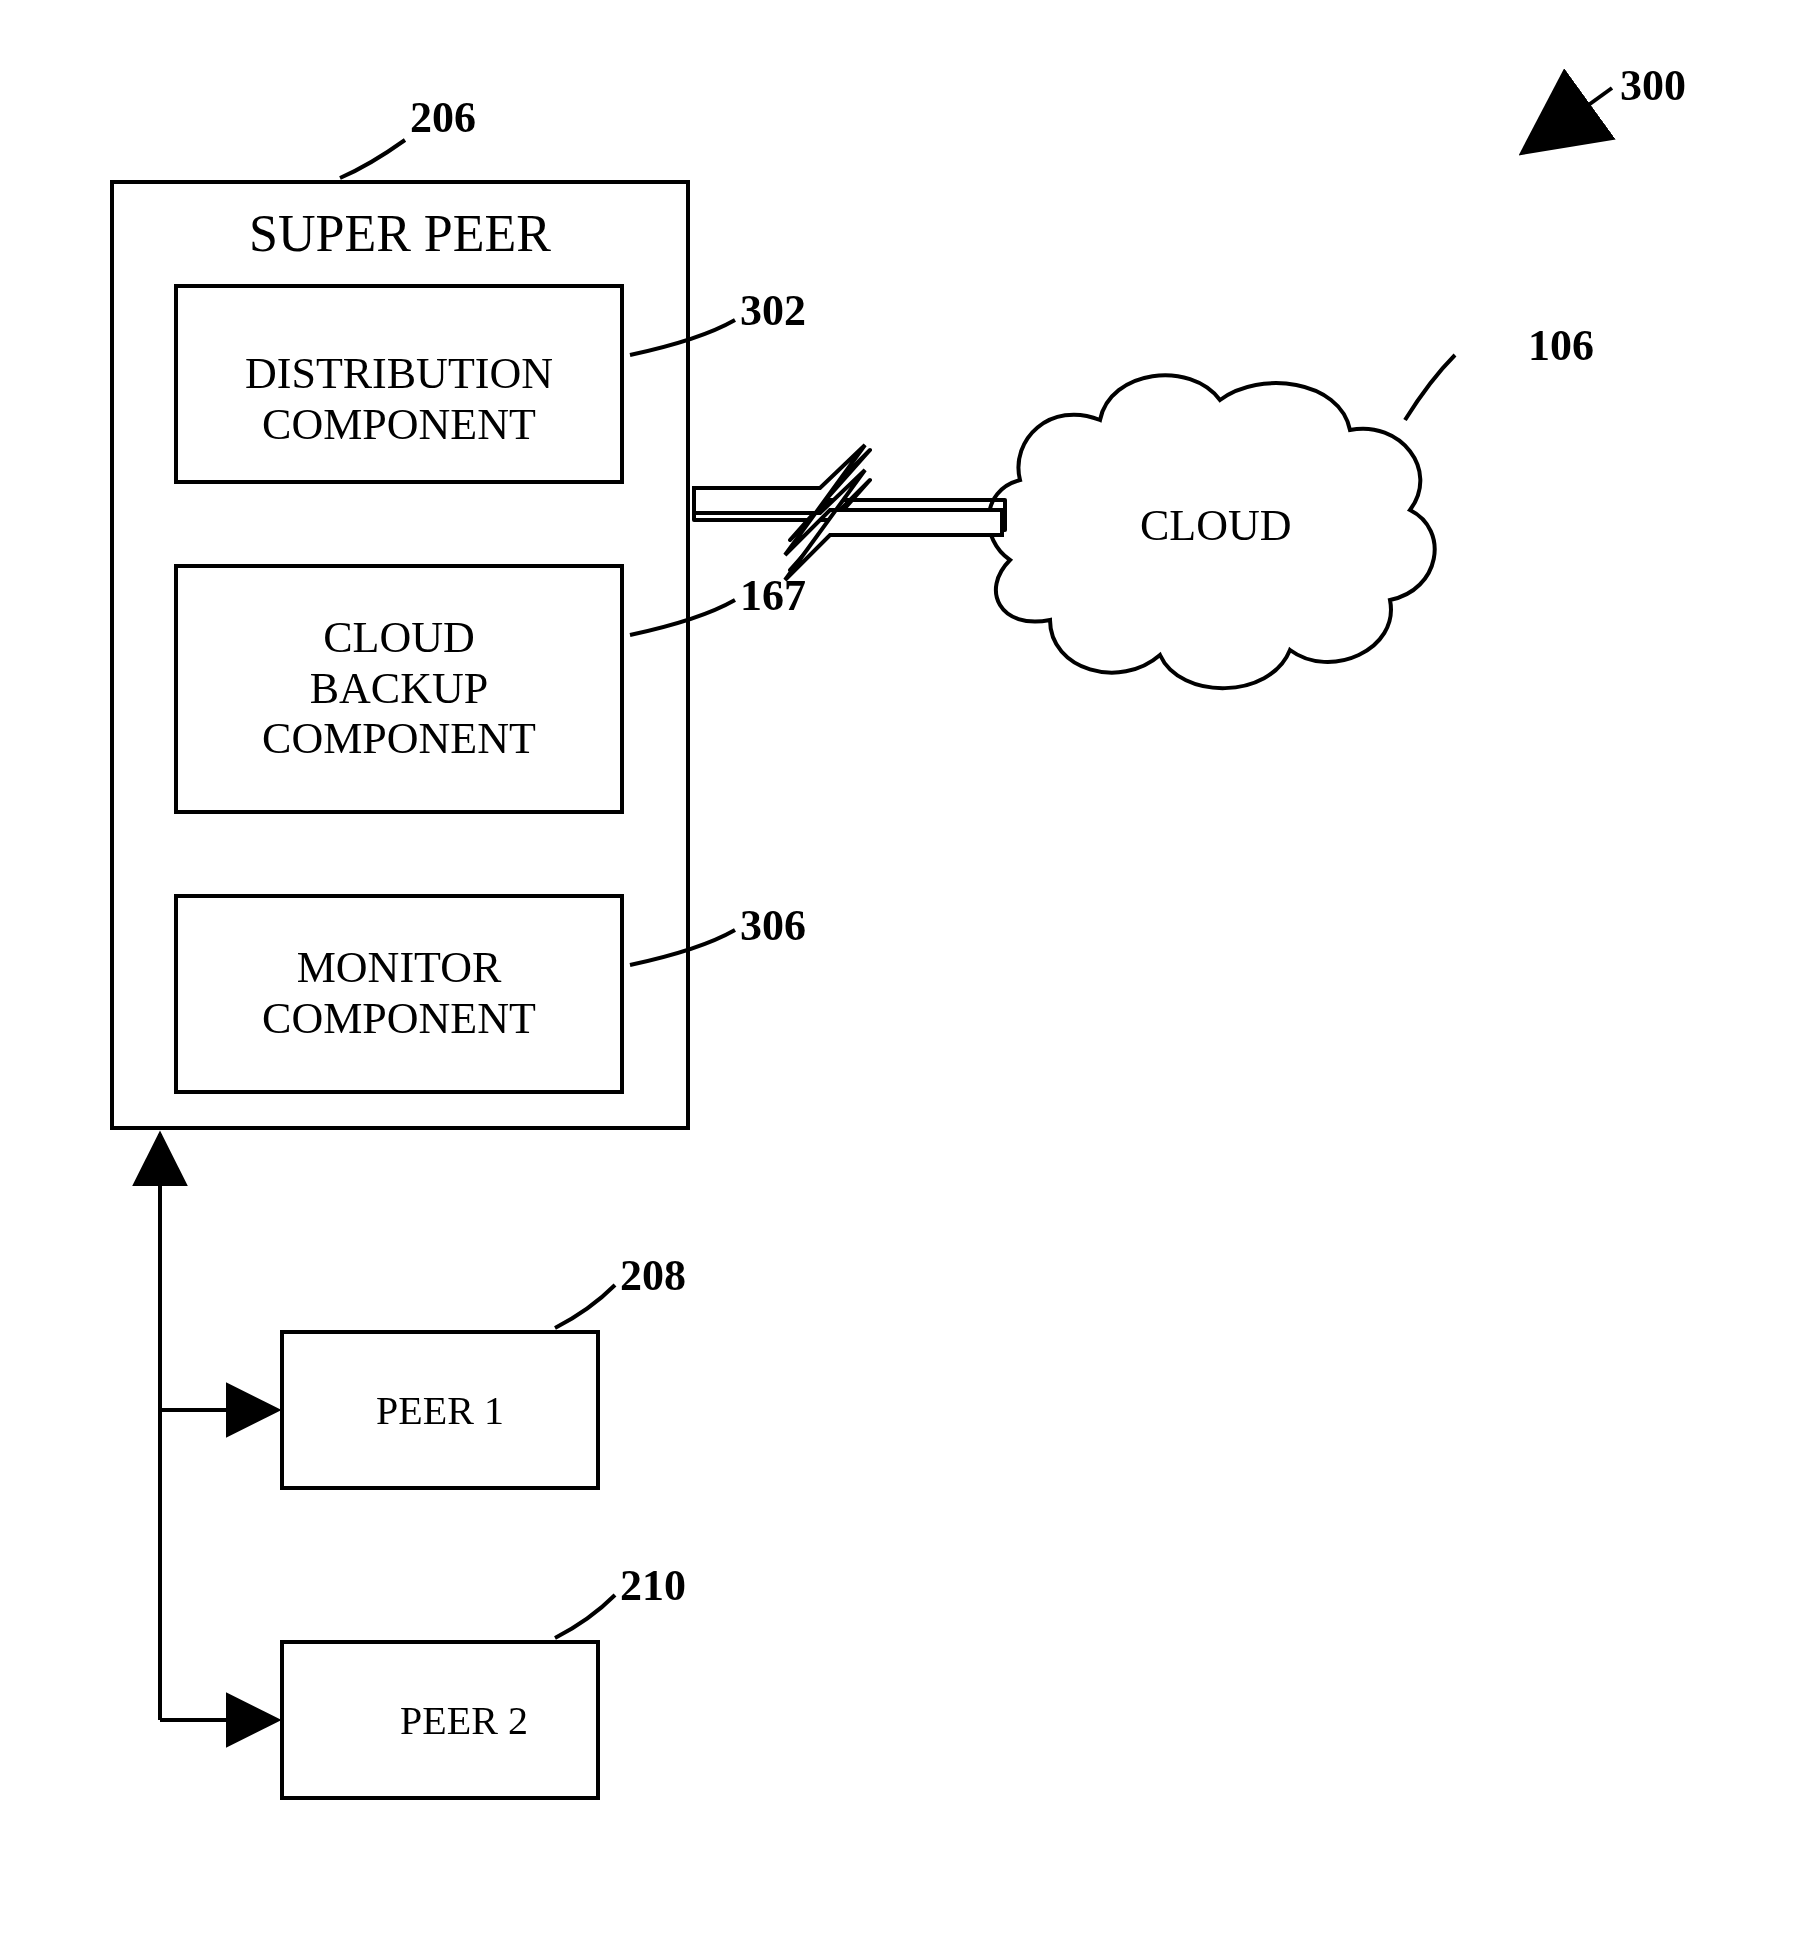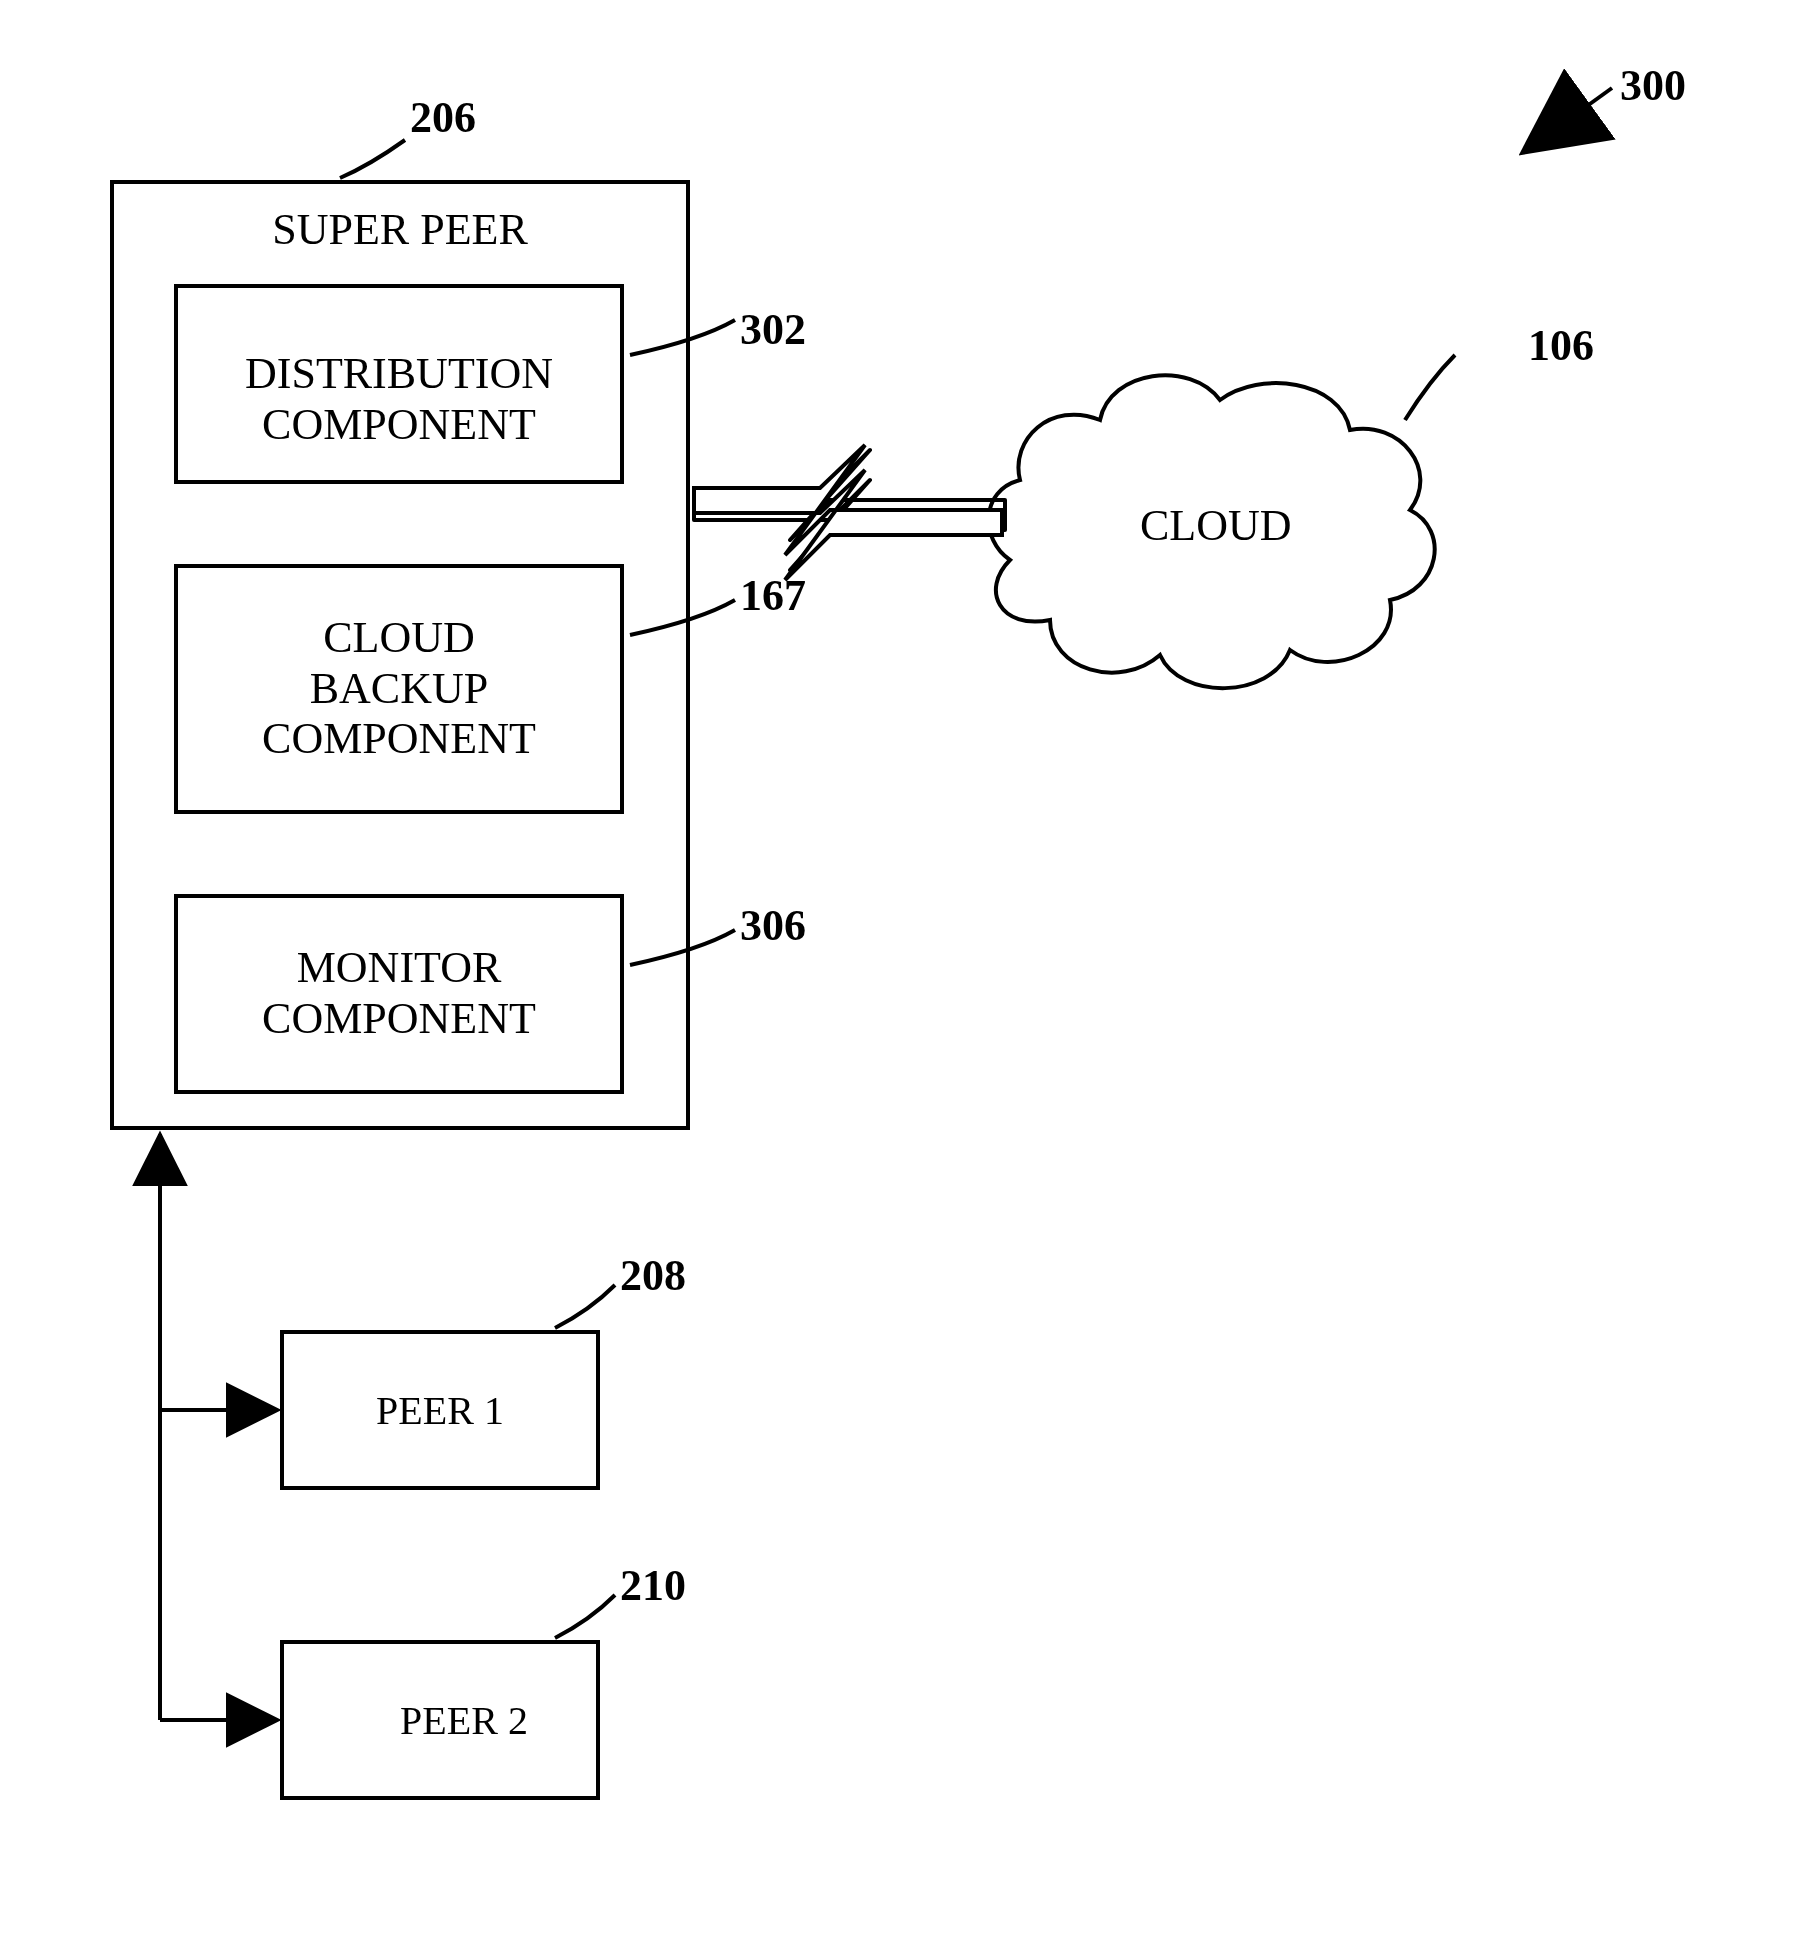--- a/index.html
+++ b/index.html
@@ -20,21 +20,21 @@
     border: 4px solid #000;
     background: #fff;
     display: flex;
     align-items: center;
     justify-content: center;
     text-align: center;
     box-sizing: border-box;
   }
   .title {
     position: absolute;
-    font-size: 44px;
+    font-size: 52px;
     text-align: center;
     width: 100%;
     top: 20px;
   }
   .component-text {
     font-size: 44px;
     line-height: 1.15;
   }
   .ref-label {
     position: absolute;
@@ -87,21 +87,21 @@
   </div>
 
   <div class="box" style="left:280px; top:1640px; width:320px; height:160px;padding-left:48px;">
     <div class="peer-text">PEER 2</div>
   </div>
 
   <div class="cloud-text" style="left:1140px; top:500px;">CLOUD</div>
 
   <div class="ref-label" style="left:1620px; top:60px;">300</div>
   <div class="ref-label" style="left:410px; top:92px;">206</div>
-  <div class="ref-label" style="left:740px; top:304px;">302</div>
+  <div class="ref-label" style="left:740px; top:285px;">302</div>
   <div class="ref-label" style="left:740px; top:570px;">167</div>
   <div class="ref-label" style="left:740px; top:900px;">306</div>
   <div class="ref-label" style="left:1528px; top:320px;">106</div>
   <div class="ref-label" style="left:620px; top:1250px;">208</div>
   <div class="ref-label" style="left:620px; top:1560px;">210</div>
 
   <svg class="overlay" viewBox="0 0 1804 1960">
     <defs>
       <marker id="arrow" viewBox="0 0 20 20" refX="18" refY="10" markerWidth="14" markerHeight="14" orient="auto-start-reverse">
         <path d="M 0 0 L 20 10 L 0 20 z" fill="#000"></path>

